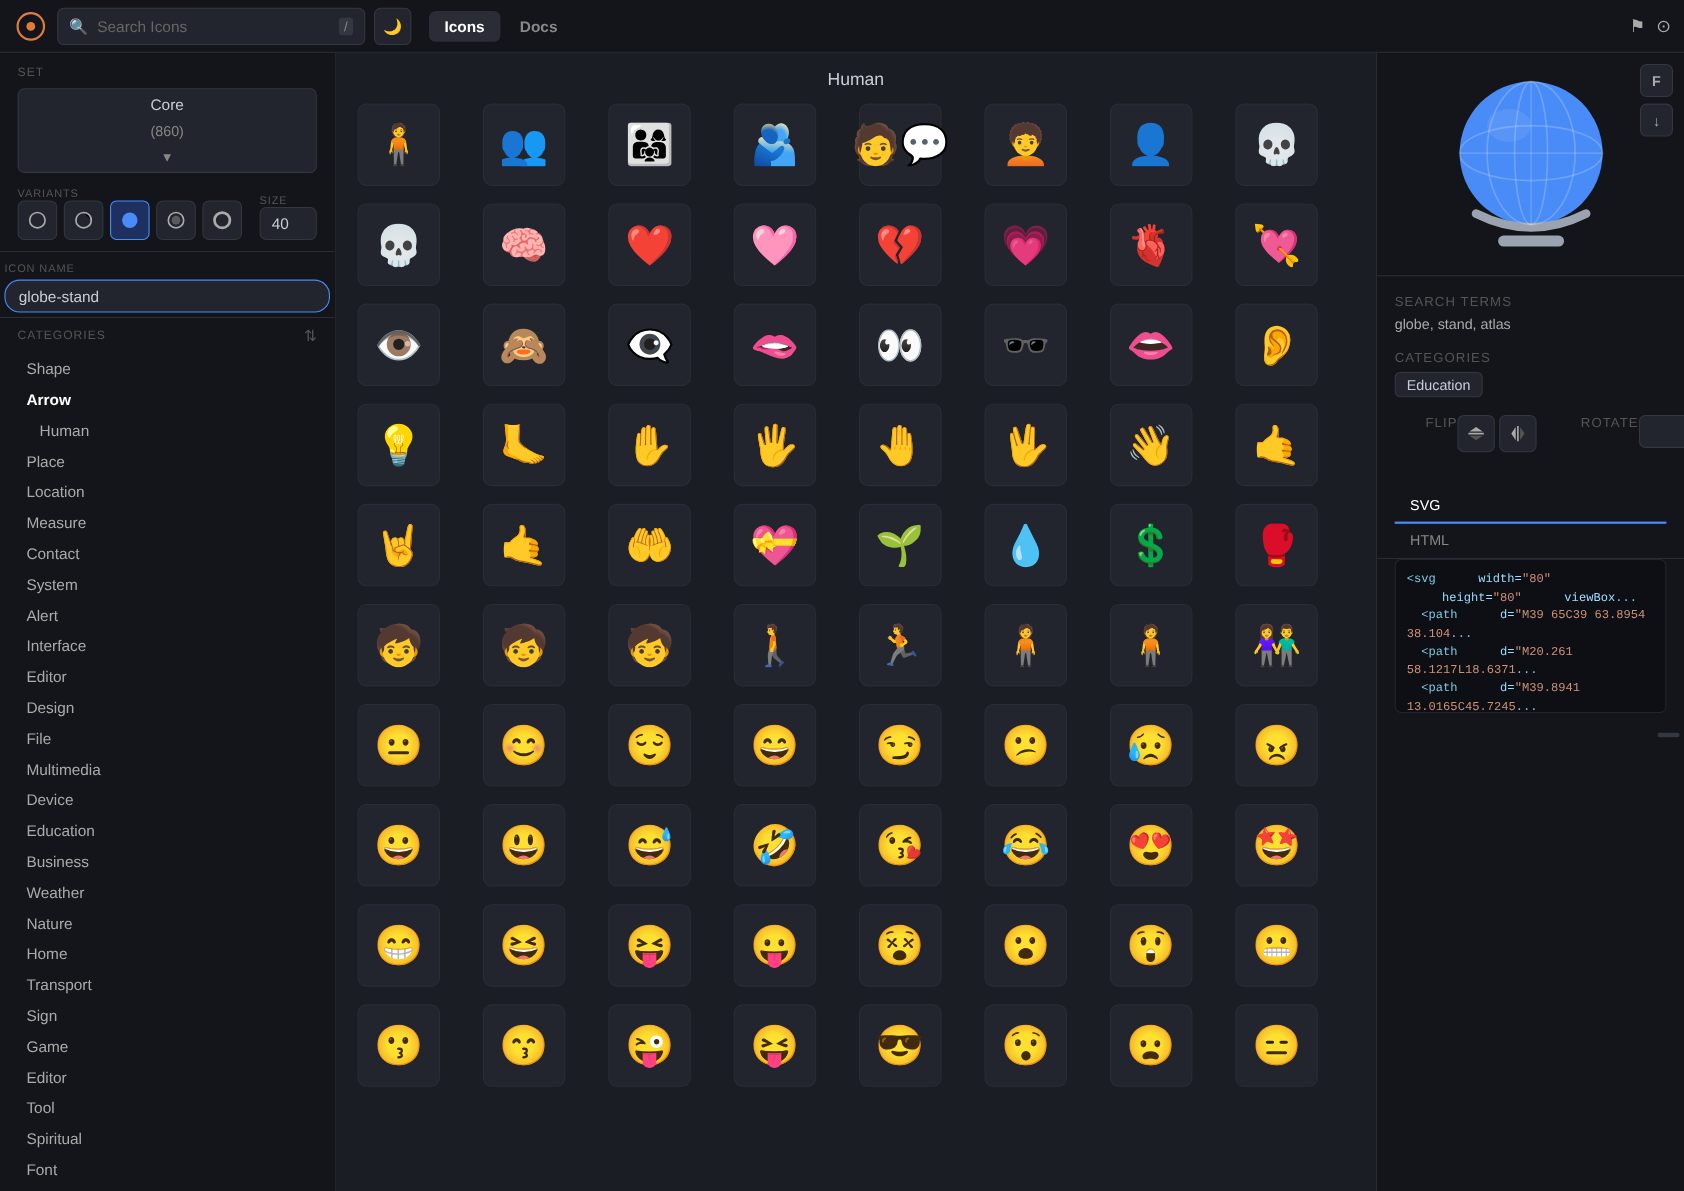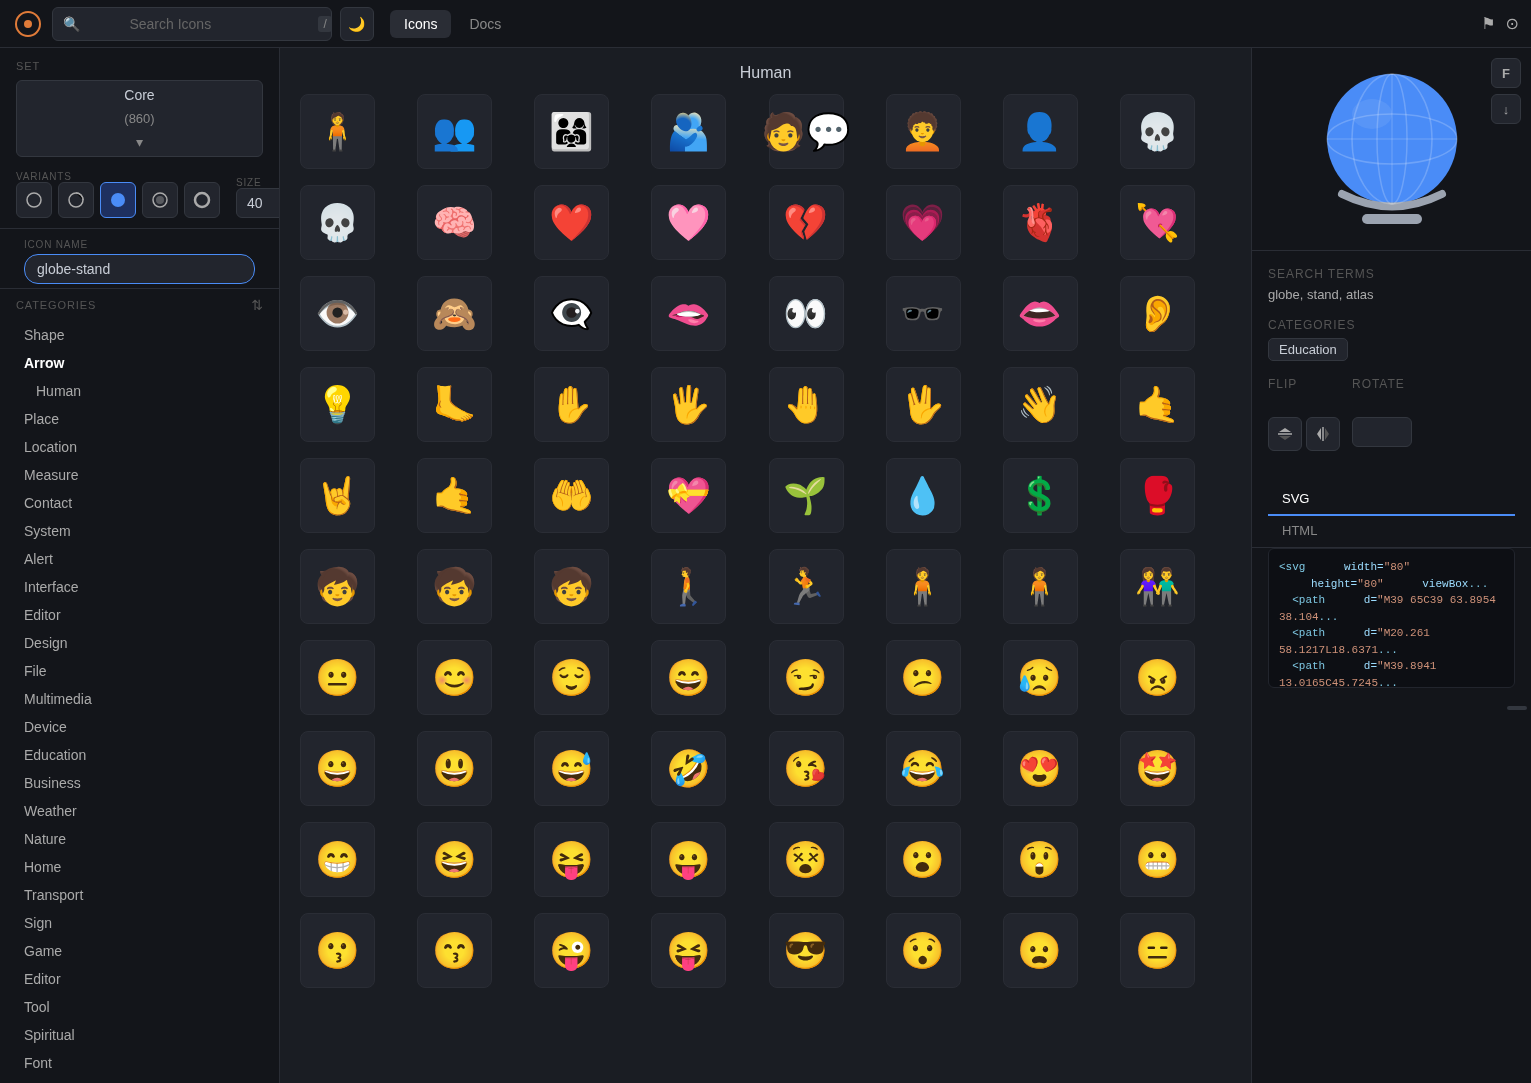--- a/index.html
+++ b/index.html
@@ -40,21 +40,20 @@
       flex: 1;
       max-width: 280px;
     }
     .search-bar input {
       background: transparent;
       border: none;
       outline: none;
       color: #f9a8d4;
       font-size: 14px;
       flex: 1;
-      margin-left: 41px;
     }
     .search-bar input::placeholder { color: #666; }
     .kbd-slash {
       background: #33373f;
       border-radius: 3px;
       padding: 1px 5px;
       font-size: 12px;
       color: #888;
     }
     .moon-btn {
@@ -70,20 +69,21 @@
       display: flex;
       gap: 4px;
       margin-left: 8px;
     }
     .nav-tab {
       padding: 6px 14px;
       border-radius: 6px;
       cursor: pointer;
       color: #888;
       font-size: 14px;
+      font-weight: bold;
     }
     .nav-tab.active {
       background: #2a2d35;
       color: #fff;
     }
     .spacer { flex: 1; }
     .nav-right-icons {
       display: flex; gap: 10px; align-items: center;
     }
     .nav-right-icons span {
@@ -91,21 +91,21 @@
     }
 
     
     .main-layout {
       display: flex;
       height: calc(1083px - 48px);
     }
 
     
     .sidebar {
-      width: 280px;
+      width: 305px;
       background: #13151a;
       border-right: 1px solid #2a2d35;
       overflow-y: auto;
       flex-shrink: 0;
     }
     .sidebar-section {
       padding: 12px 16px 4px;
     }
     .sidebar-header {
       display: flex;
@@ -274,21 +274,21 @@
       background: #22252d;
       border: 1px solid #33373f;
       border-radius: 5px;
       padding: 3px 10px;
       font-size: 13px;
       color: #c8cdd6;
     }
     .flip-rotate-row {
       display: flex; gap: 12px; align-items: flex-start;
     }
-    .flip-group, .rotate-group { display: flex; flex-direction: column; gap: 20px; }
+    .flip-group, .rotate-group { display: flex; flex-direction: row; gap: 0; margin-left: 28px; }
     .flip-btns { display: flex; gap: 4px; }
     .flip-btn {
       background: #22252d;
       border: 1px solid #33373f;
       border-radius: 6px;
       width: 34px; height: 34px;
       display: flex; align-items: center; justify-content: center;
       cursor: pointer;
       font-size: 14px;
       color: #aaa;
@@ -439,21 +439,21 @@
         </div>
       </div>
 
       <div style="padding-left:16px;">
         <div class="ctrl-lbl">SIZE</div>
         <input class="size-input" type="text" value="40" style="width: 52px;">
       </div>
 
     </div>
 
-    <div style="padding:10px 24px 4px;border-bottom:1px solid #2a2d35;">
+    <div style="padding:10px 4px 4px;border-bottom:1px solid #2a2d35;">
       <div class="ctrl-lbl">ICON NAME</div>
       <input class="icon-name-input" type="text" style="width: 100%; margin-top: 4px;" value="globe-stand">
     </div>
 
     <div class="categories-section">
       <div class="categories-header">
         <span class="categories-label">CATEGORIES</span>
         <span class="sort-icon">⇅</span>
       </div>
       <div id="cat-list">

